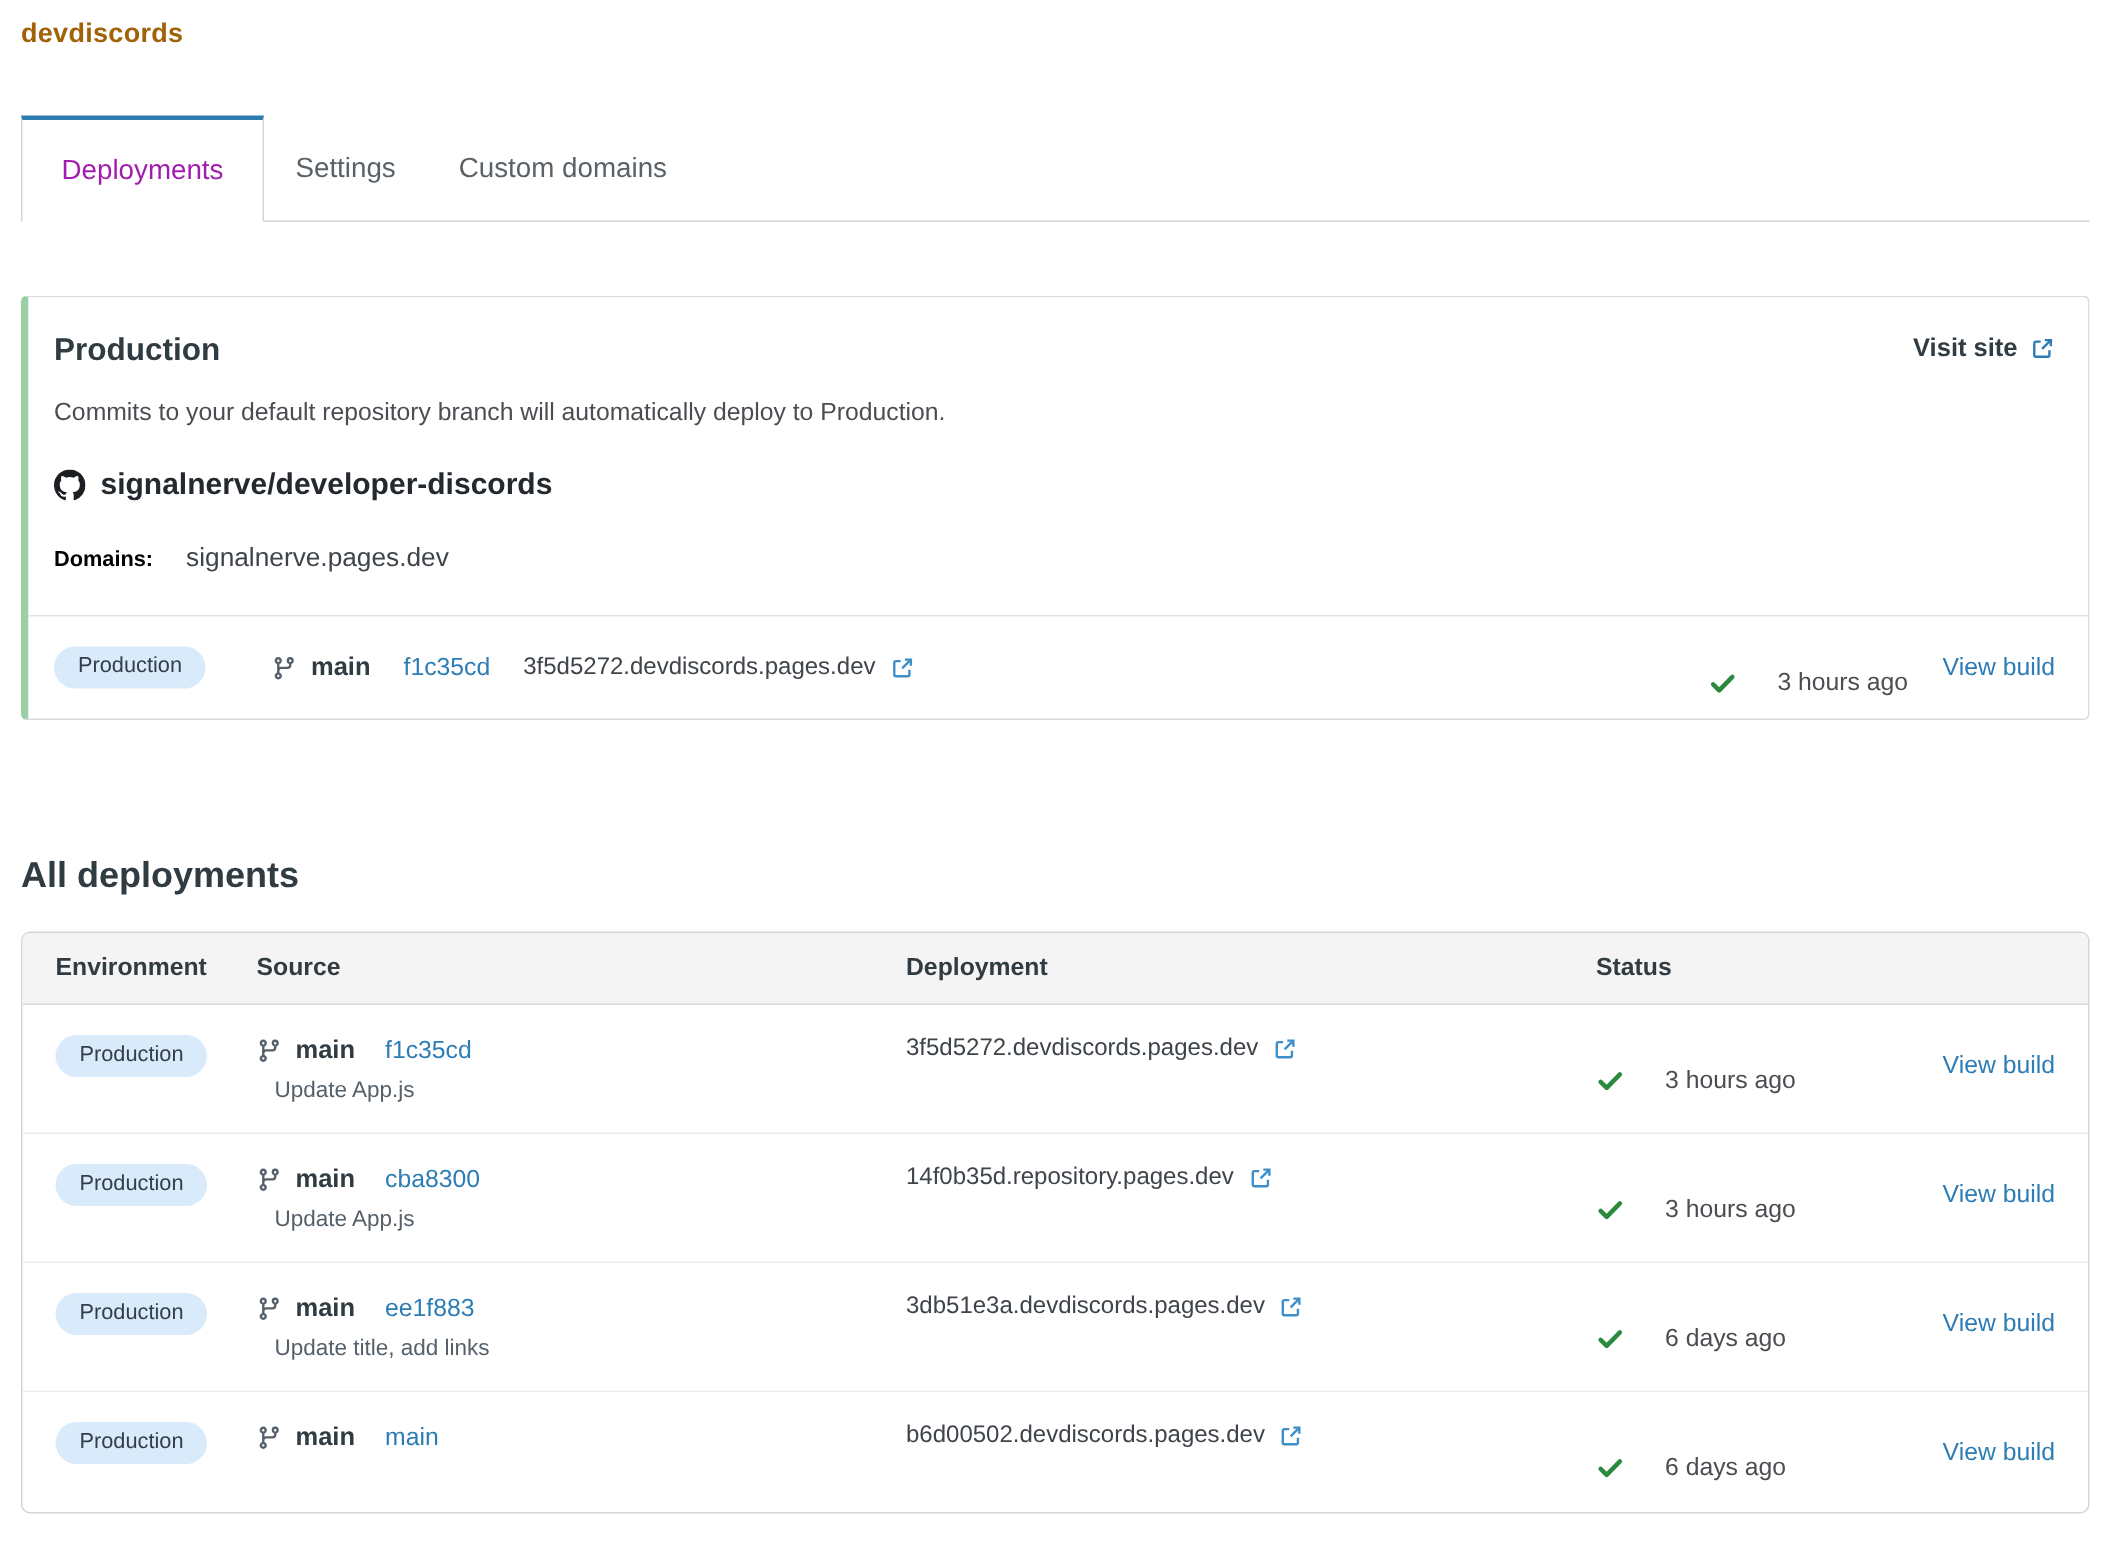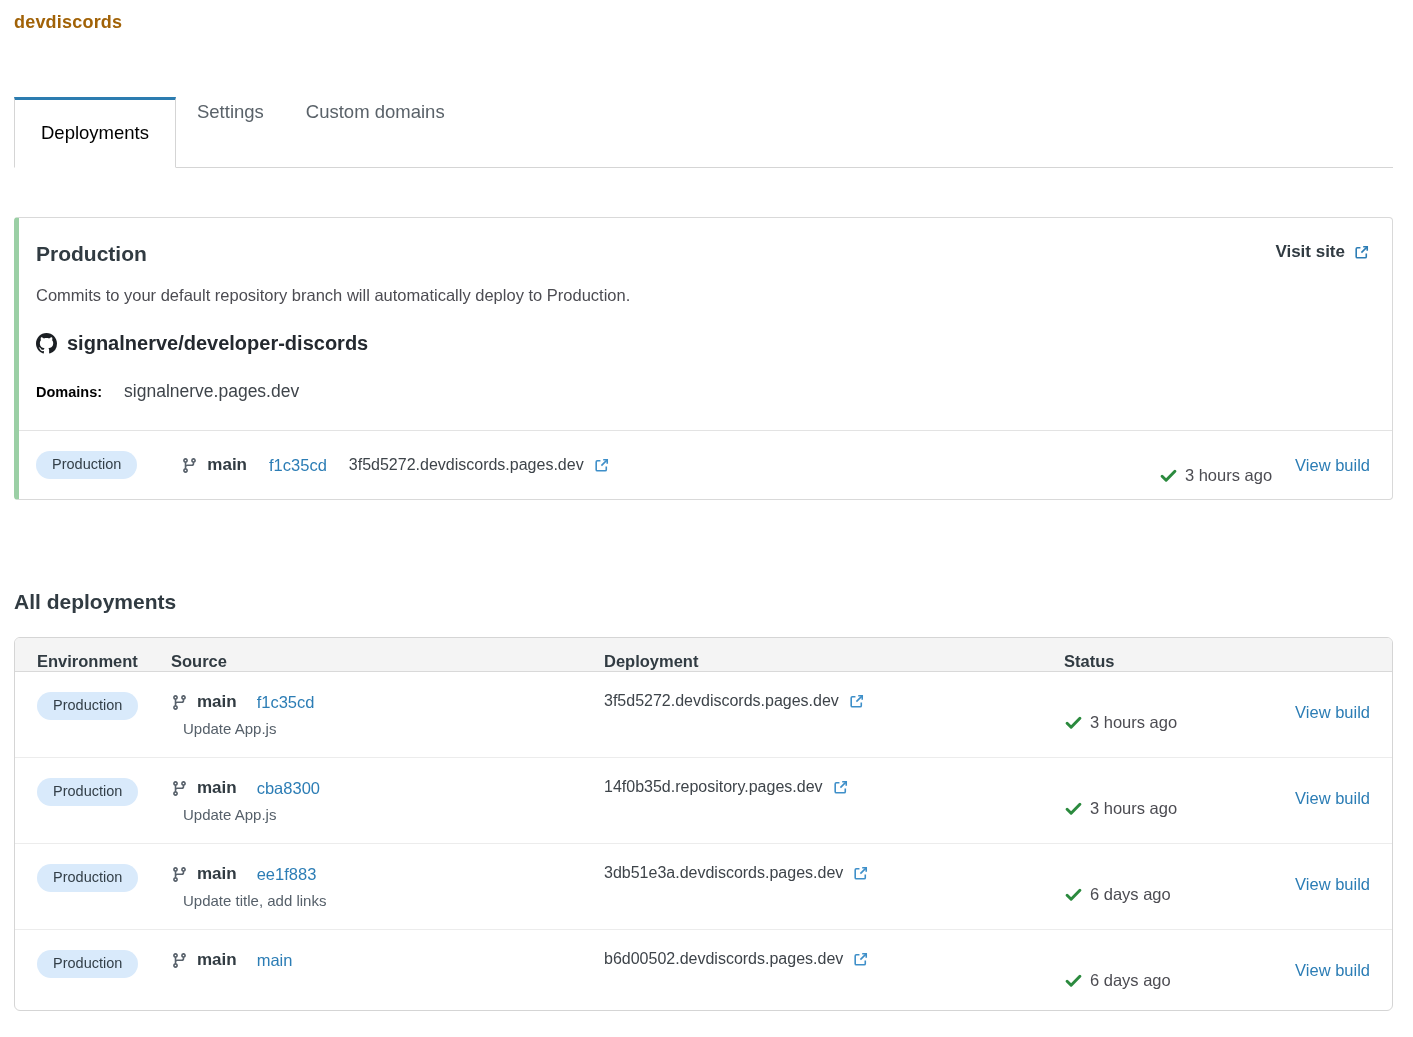--- a/index.html
+++ b/index.html
@@ -30,28 +30,27 @@
   .tab {
     font-size: 18.5px;
     color: #5a6269;
     padding: 24px 21px 22px;
     cursor: pointer;
     position: relative;
     background: transparent;
     border: none;
   }
   .tab.active {
-    color: #000000;
+    color: #a21caf;
     background: #fff;
     border: 1px solid #d5d5d5;
     border-top: 3px solid #2c7cb0;
     border-bottom: 1px solid #fff;
     margin-bottom: -1px;
     padding: 22px 26px 23px;
-    margin-top: 20px;
   }
 
   
   .prod-card {
     margin-top: 49px;
     border: 1px solid #d9d9d9;
     border-left: 5px solid #9bcfa5;
     border-radius: 4px;
   }
   .card-main { padding: 24px 22px 28px 17px; }
@@ -114,53 +113,54 @@
   .branch-name { font-size: 17px; font-weight: 700; color: #313b42; }
   .link { color: #2c7db5; text-decoration: none; cursor: pointer; font-size: 16.5px; }
   .dep-url {
     display: inline-flex;
     align-items: center;
     gap: 9px;
     font-size: 16px;
     color: #3e444a;
   }
   .dep-url .ext-icon { color: #3e8fc9; cursor: pointer; }
-  .status-wrap { display: inline-flex; align-items: center; gap: 7px; margin-top: 21px; }
+  .status-wrap { display: inline-flex; align-items: center; gap: 27px; margin-top: 21px; }
   .status-time { font-size: 16.5px; color: #4c4c52; white-space: nowrap; }
   .view-build { font-size: 16.5px; }
 
   .card-deploy-row .branch-icon { margin-left: 44px; }
   .card-deploy-row .branch-name { margin-left: 9px; }
   .card-deploy-row .commit-link { margin-left: 22px; }
   .card-deploy-row .dep-url { margin-left: 22px; }
   .card-deploy-row .view-build { margin-left: 23px; }
 
   
   .all-deps-heading {
     margin-top: 90px;
-    font-size: 21px;
+    font-size: 24px;
     font-weight: 700;
     color: #313b42;
   }
   .deps-table {
     margin-top: 23px;
     border: 1px solid #d5d5d5;
     border-radius: 6px;
     overflow: hidden;
   }
   .deps-grid-row {
     display: grid;
     grid-template-columns: 134px 433px 460px 1fr;
     padding: 0 22px;
     align-items: flex-start;
   }
   .deps-header {
     background: #f4f4f4;
     border-bottom: 1px solid #d9d9d9;
     padding-top: 14px;
+    padding-bottom: 14px;
   }
   .deps-header .col-label { font-size: 16.5px; font-weight: 700; color: #313b42; }
   .dep-row {
     padding-top: 20px;
     padding-bottom: 20px;
     border-bottom: 1px solid #ececec;
   }
   .dep-row:last-child { border-bottom: none; }
   .source-cell .source-line { display: flex; align-items: center; }
   .source-cell .branch-name { margin-left: 9px; }

